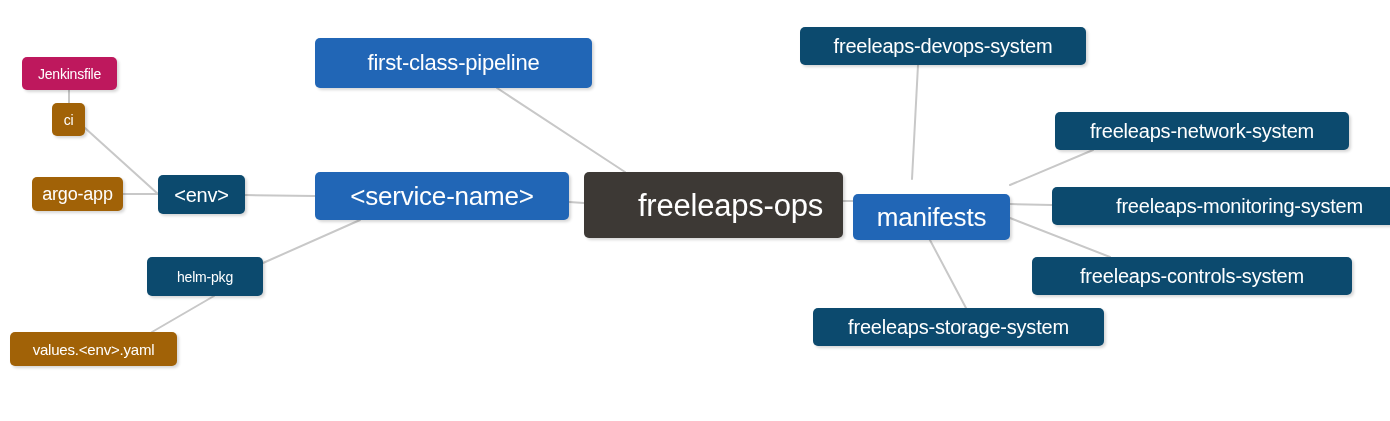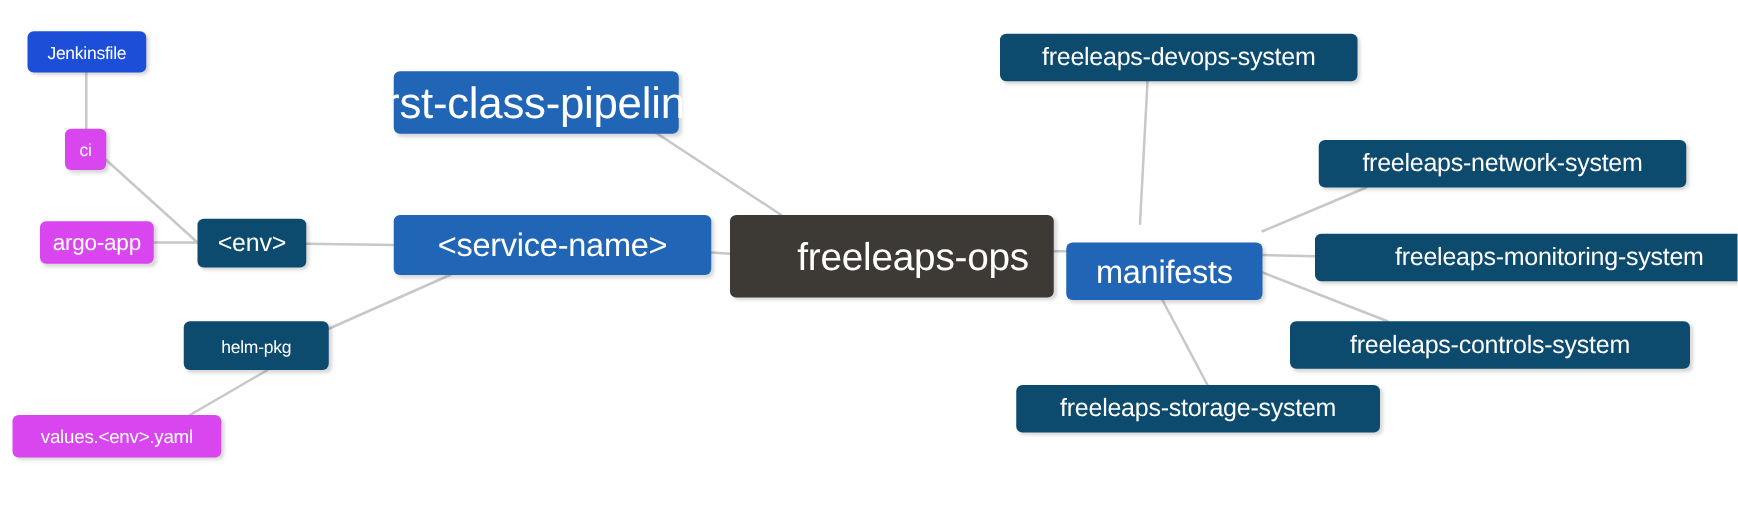--- a/index.html
+++ b/index.html
@@ -33,22 +33,22 @@
     border-radius: 5px;
     white-space: nowrap;
     line-height: 1;
     box-shadow: 2px 2px 3px rgba(0,0,0,0.16);
     padding: 0 10px;
     letter-spacing: -0.2px;
   }
   .node.root      { background: #3d3935; }
   .node.blue      { background: #2166b6; }
   .node.green     { background: #0c4a6e; }
-  .node.orange    { background: #1d4ed8; }
-  .node.red       { background: #d946ef; }
+  .node.orange    { background: #be185d; margin-top: 32px; }
+  .node.red       { background: #a16207; }
 </style>
 </head>
 <body>
 
 <div id="mindmap">
   <svg id="edge-layer" viewBox="0 0 1390 421" width="1390" height="421">
       <line x1="69" y1="58" x2="69" y2="103" stroke="#c8c8c8" stroke-width="2" stroke-linecap="round"></line>
       <line x1="85" y1="128" x2="158" y2="194" stroke="#c8c8c8" stroke-width="2" stroke-linecap="round"></line>
       <line x1="123" y1="194" x2="158" y2="194" stroke="#c8c8c8" stroke-width="2" stroke-linecap="round"></line>
       <line x1="245" y1="195" x2="315" y2="196" stroke="#c8c8c8" stroke-width="2" stroke-linecap="round"></line>
@@ -63,21 +63,21 @@
       <line x1="1010" y1="218" x2="1110" y2="257" stroke="#c8c8c8" stroke-width="2" stroke-linecap="round"></line>
       <line x1="922" y1="225" x2="966" y2="308" stroke="#c8c8c8" stroke-width="2" stroke-linecap="round"></line>
     </svg>
   <div id="node-layer">
       <div class="node orange" style="left: 22px; top: 25px; width: 95px; height: 33px; font-size: 14px;">Jenkinsfile</div>
       <div class="node red" style="left: 52px; top: 103px; width: 33px; height: 33px; font-size: 14px;">ci</div>
       <div class="node red" style="left: 32px; top: 177px; width: 91px; height: 34px; font-size: 18px;">argo-app</div>
       <div class="node green" style="left: 158px; top: 175px; width: 87px; height: 39px; font-size: 20px;">&lt;env&gt;</div>
       <div class="node green" style="left: 147px; top: 257px; width: 116px; height: 39px; font-size: 14px;">helm-pkg</div>
       <div class="node red" style="left: 10px; top: 332px; width: 167px; height: 34px; font-size: 15px;">values.&lt;env&gt;.yaml</div>
-      <div class="node blue" style="left: 315px; top: 38px; width: 228px; height: 50px; font-size: 35px; margin-top: 19px;">first-class-pipeline</div>
+      <div class="node blue" style="left: 315px; top: 38px; width: 277px; height: 50px; font-size: 22px;">first-class-pipeline</div>
       <div class="node blue" style="left: 315px; top: 172px; width: 254px; height: 48px; font-size: 26px;">&lt;service-name&gt;</div>
       <div class="node root" style="left: 584px; top: 172px; width: 259px; height: 66px; font-size: 31px; padding-left: 44px;">freeleaps-ops</div>
       <div class="node blue" style="left: 853px; top: 194px; width: 157px; height: 46px; font-size: 26px;">manifests</div>
       <div class="node green" style="left: 800px; top: 27px; width: 286px; height: 38px; font-size: 20px;">freeleaps-devops-system</div>
       <div class="node green" style="left: 1055px; top: 112px; width: 294px; height: 38px; font-size: 20px;">freeleaps-network-system</div>
       <div class="node green" style="left: 1052px; top: 187px; width: 375px; height: 38px; font-size: 20px;">freeleaps-monitoring-system</div>
       <div class="node green" style="left: 1032px; top: 257px; width: 320px; height: 38px; font-size: 20px;">freeleaps-controls-system</div>
       <div class="node green" style="left: 813px; top: 308px; width: 291px; height: 38px; font-size: 20px;">freeleaps-storage-system</div>
     </div>
 </div>

